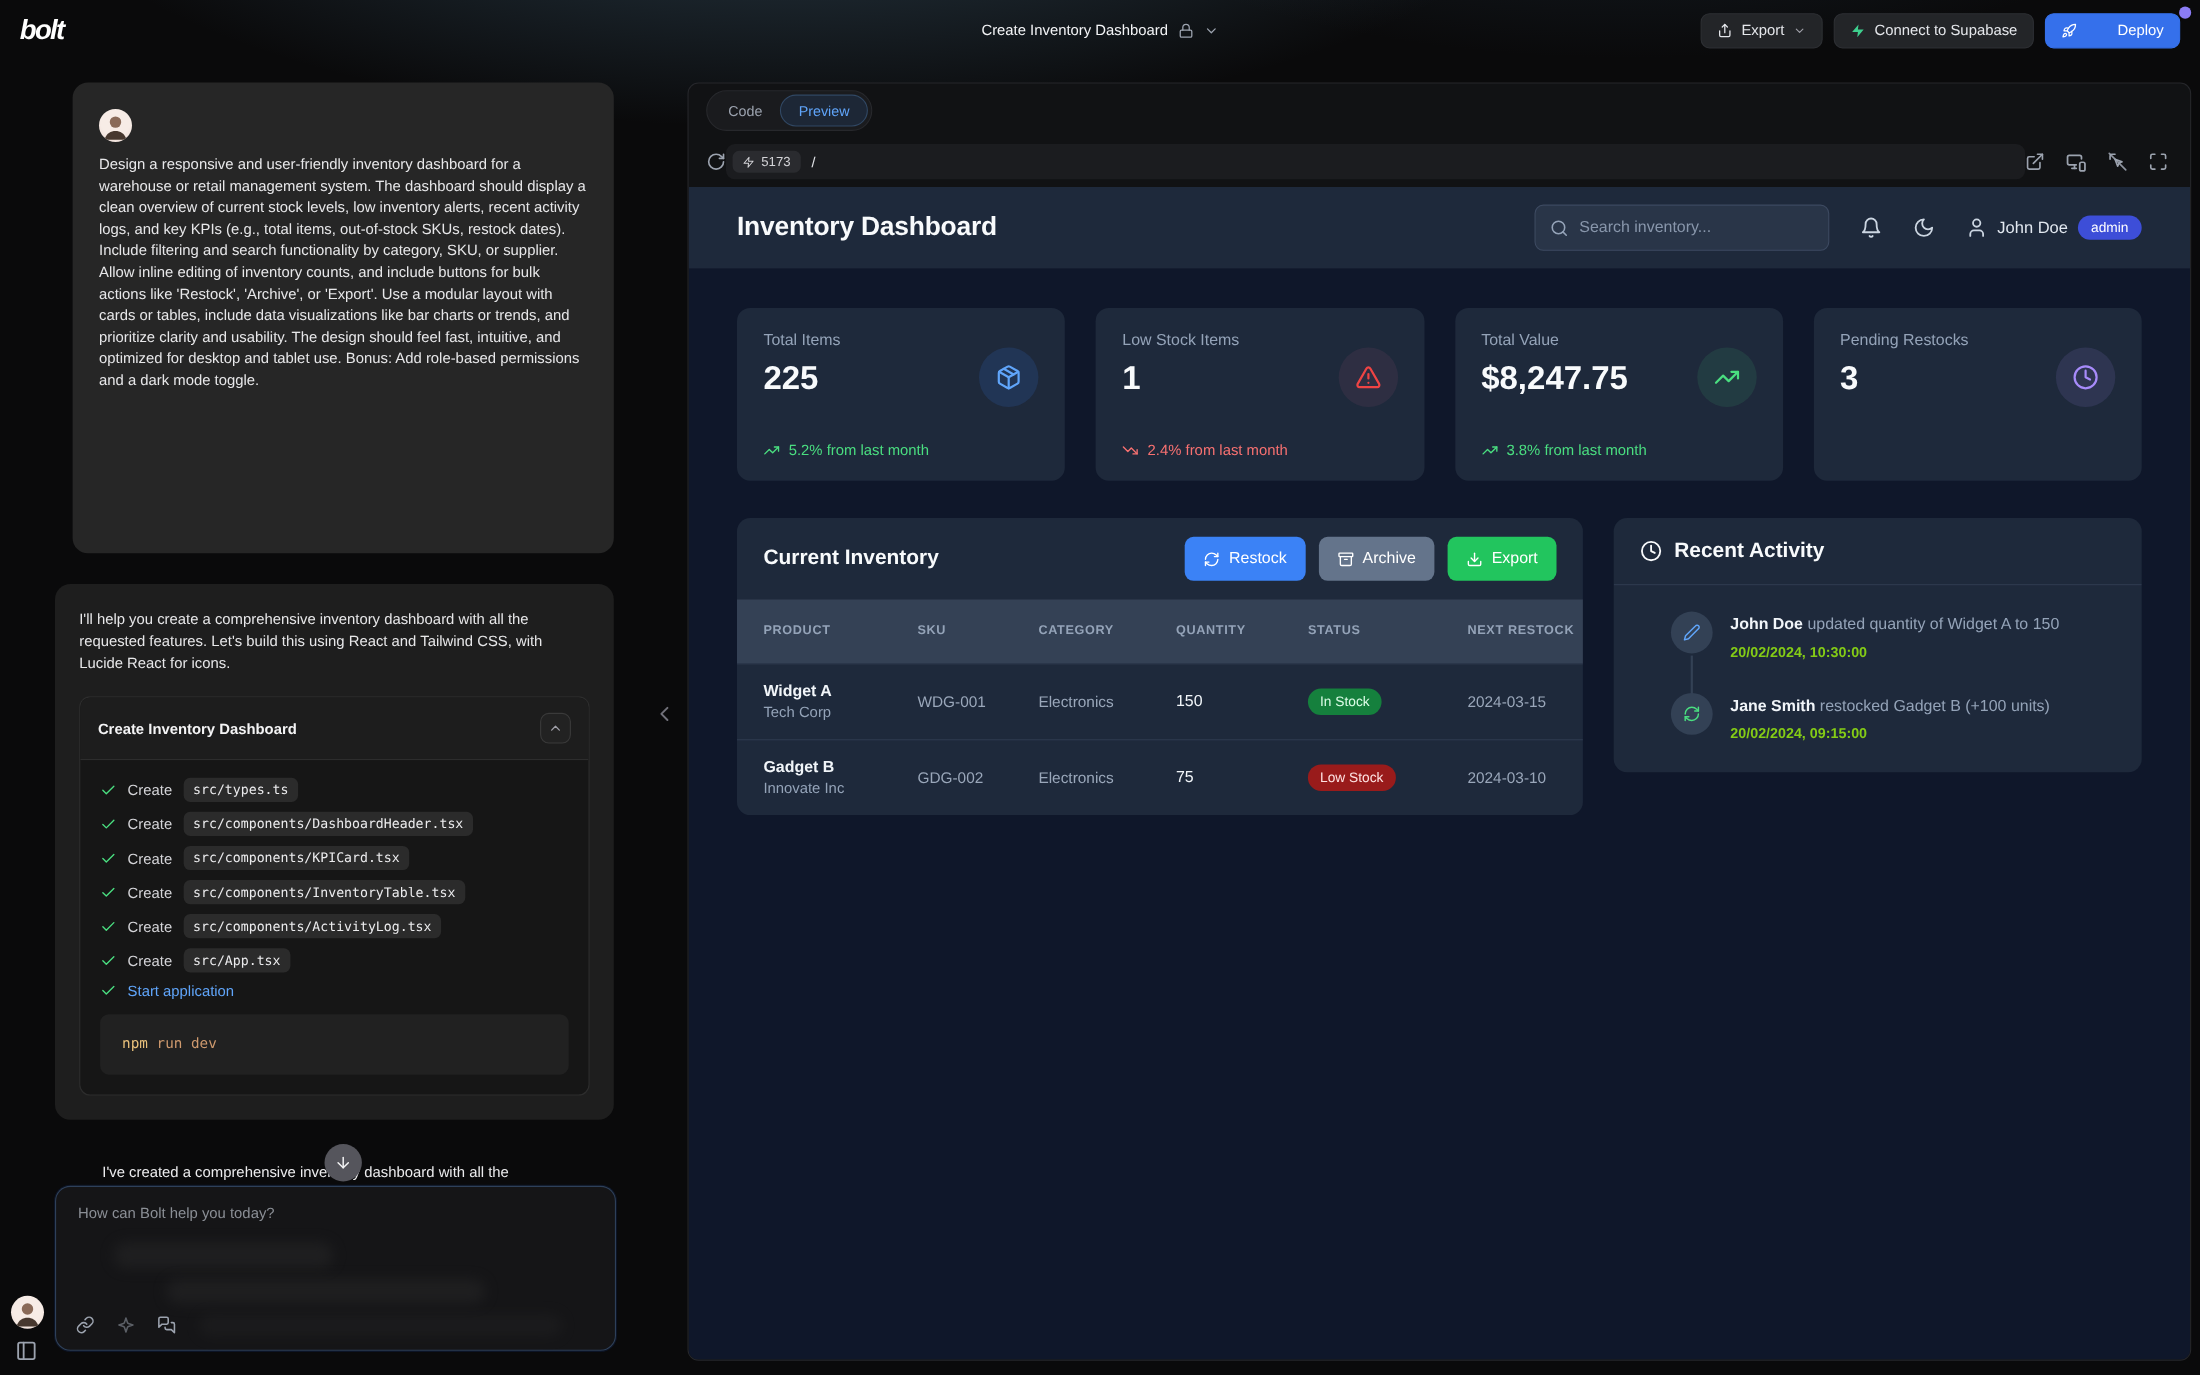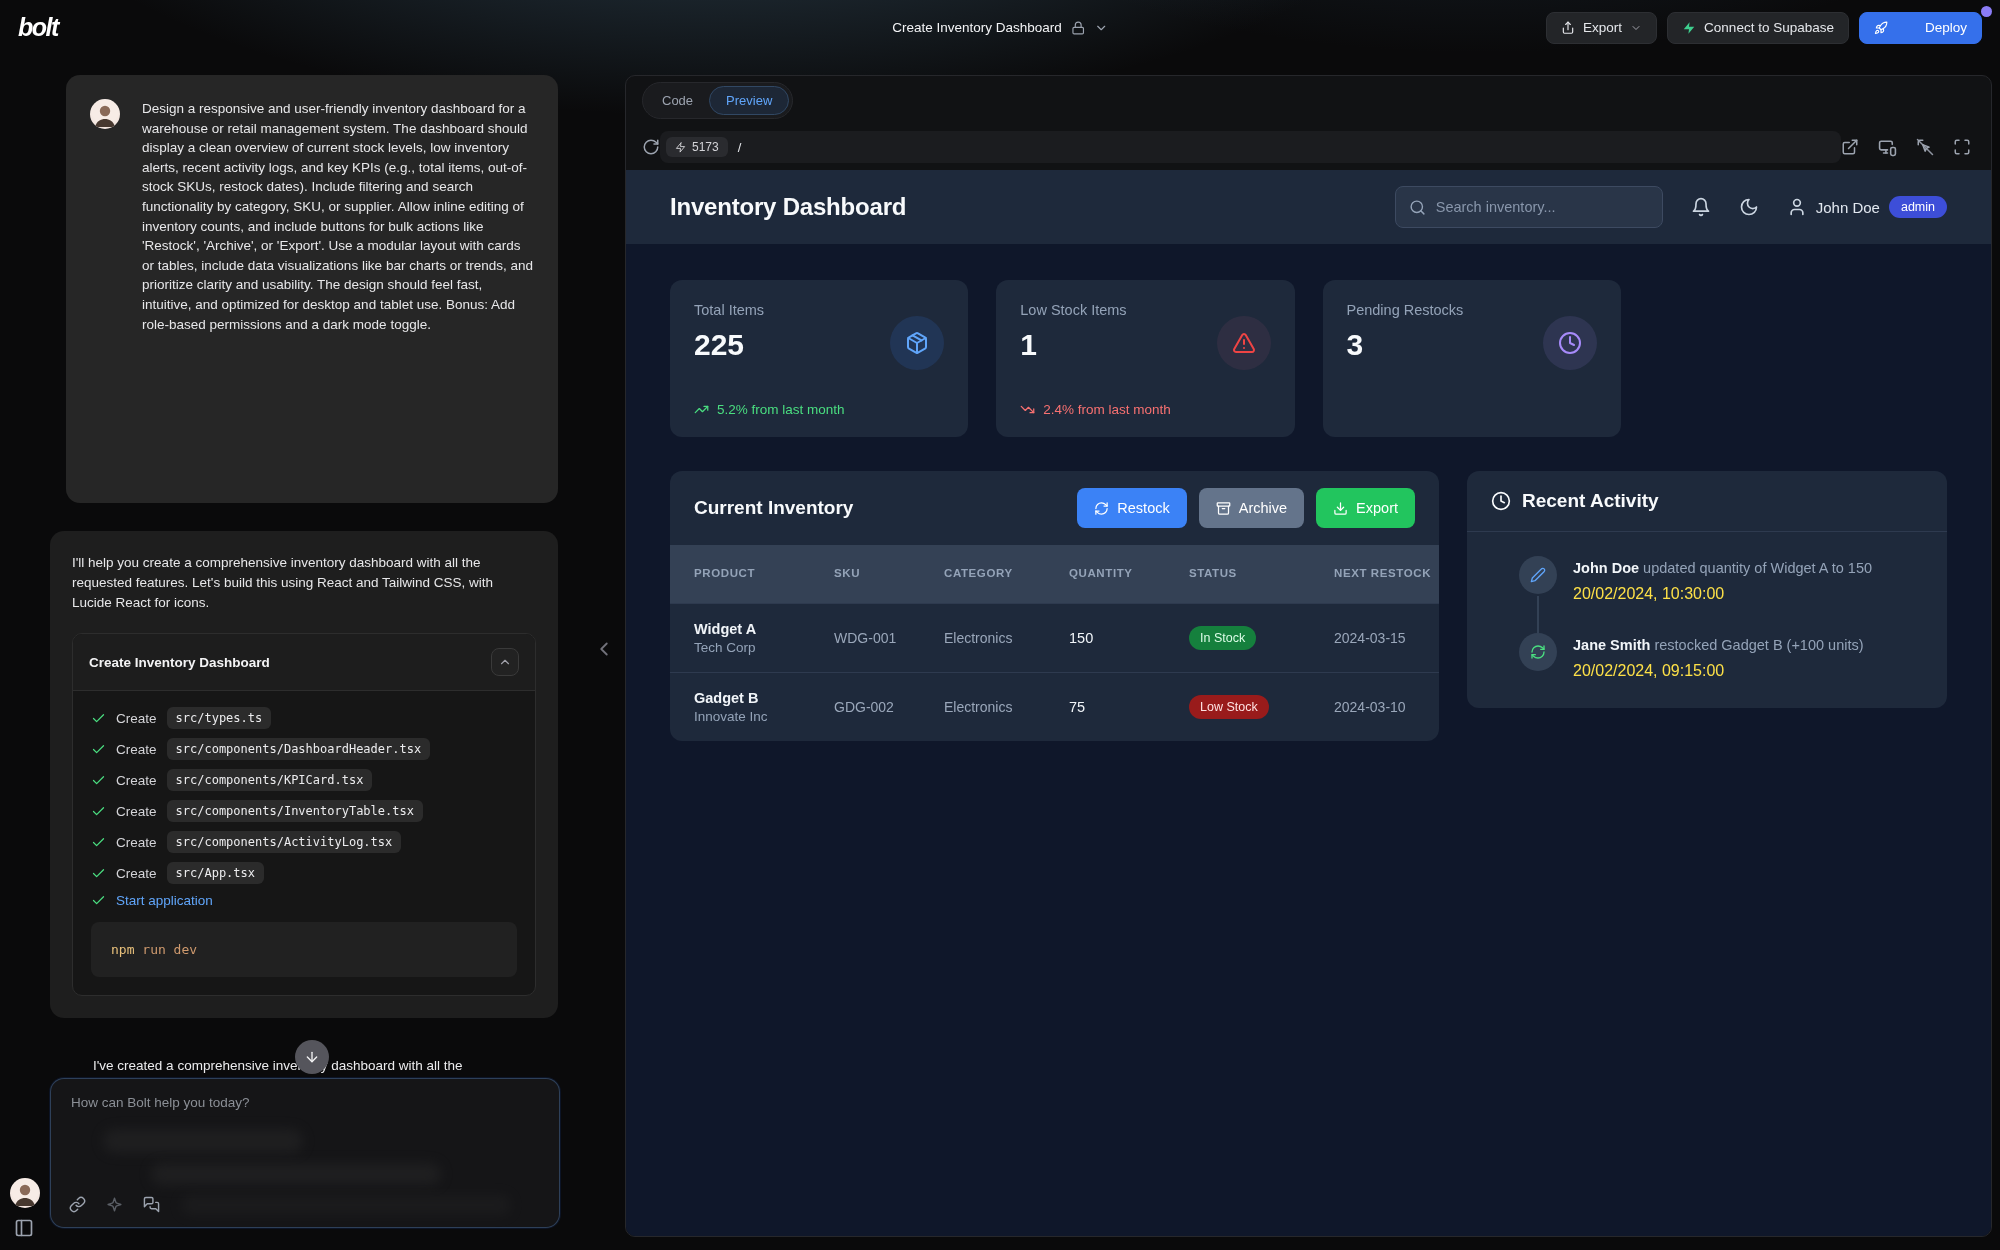--- a/index.html
+++ b/index.html
@@ -27,21 +27,21 @@
   .tb-btn .dim { color:#a1a1aa; }
   .tb-btn.deploy { background:#3570eb; border-color:#3570eb; color:#fff;gap:37px; }
   .corner-dot { position:absolute; top:6px; right:8px; width:11px; height:11px; border-radius:50%; background:#8b7cf6; }
 
   
   .chat { position:absolute; top:55px; left:0; width:625px; bottom:0; }
   .chat-col { position:absolute; left:66px; width:492px; top:0; }
   .msg-card { background:#262626; border-radius:14px; padding:24px 24px 24px 24px; min-height:428px; margin-top:20px; position:relative; }
   .avatar { width:30px; height:30px; border-radius:50%; background:radial-gradient(circle at 50% 38%, #f7ece6 55%, #ecd9d2); position:relative; overflow:hidden; flex:none; }
   .avatar svg { position:absolute; left:0; top:0; }
-  .msg-row { display:flex; gap:22px; }
+  .msg-row { display:flex; gap:11px;flex-direction:column; }
   .msg-text { font-size:13.5px; line-height:19.6px; color:#e7e7e9; }
 
   .asst-card { background:#1e1e1e; border-radius:14px; margin:28px 0 0 -16px; width:508px; padding:22px; }
   .asst-intro { font-size:13.5px; line-height:20px; color:#e7e7e9; }
   .artifact { margin-top:20px; background:#161616; border:1px solid #2d2d2d; border-radius:10px; overflow:hidden; }
   .artifact-head { background:#1d1d1d; border-bottom:1px solid #2d2d2d; padding:14px 16px; display:flex; align-items:center; }
   .artifact-title { font-size:13.5px; font-weight:700; color:#f4f4f5; }
   .collapse-btn { margin-left:auto; width:28px; height:28px; border:1px solid #3a3a3a; border-radius:8px; display:flex; align-items:center; justify-content:center; color:#a1a1aa; cursor:pointer; background:#222; }
   .steps { padding:16px 18px 18px 18px; }
   .step { display:flex; align-items:center; gap:10px; margin-bottom:9px; }
@@ -134,21 +134,21 @@
   .activity-title { font-size:19px; font-weight:700; }
   .activity-body { padding:24px;margin-left:28px; }
   .act-item { display:flex; gap:16px; position:relative; padding-bottom:30px; }
   .act-item:last-child { padding-bottom:4px; }
   .act-item .line { position:absolute; left:18px; top:40px; bottom:-2px; width:2px; background:#334155; }
   .act-item:last-child .line { display:none; }
   .act-bubble { width:38px; height:38px; border-radius:50%; background:#334155; display:flex; align-items:center; justify-content:center; flex:none; z-index:1; }
   .act-edit { color:#60a5fa; } .act-restock { color:#4ade80; }
   .act-text { font-size:14.5px; color:#94a3b8; line-height:1.45; padding-top:2px; }
   .act-text b { color:#f1f5f9; font-weight:700; }
-  .act-time { font-size:16px; color:#fde047; margin-top:6px; }
+  .act-time { font-size:13px; color:#84cc16; margin-top:6px;font-weight:bold; }
 </style>
 </head>
 <body>
 
 <div class="topbar">
   <div class="logo">bolt</div>
   <div class="tb-center">
     <span class="tb-title">Create Inventory Dashboard</span>
     <span class="dim">
       <svg class="ic" width="14" height="14" viewBox="0 0 24 24">
@@ -486,20 +486,37 @@
           </div>
           <div class="kpi-trend down">
             <svg class="ic" width="15" height="15" viewBox="0 0 24 24">
                 <polyline points="22 17 13.5 8.5 8.5 13.5 2 7"></polyline>
                 <polyline points="16 17 22 17 22 11"></polyline>
               </svg>
             <span>2.4% from last month</span>
           </div>
         </div>
 
+        <div class="kpi-card">
+          <div class="kpi-label">Total Value</div>
+          <div class="kpi-value">$8,247.75</div>
+          <div class="kpi-bubble kb-green">
+            <svg class="ic" width="24" height="24" viewBox="0 0 24 24">
+                <polyline points="22 7 13.5 15.5 8.5 10.5 2 17"></polyline>
+                <polyline points="16 7 22 7 22 13"></polyline>
+              </svg>
+          </div>
+          <div class="kpi-trend up">
+            <svg class="ic" width="15" height="15" viewBox="0 0 24 24">
+                <polyline points="22 7 13.5 15.5 8.5 10.5 2 17"></polyline>
+                <polyline points="16 7 22 7 22 13"></polyline>
+              </svg>
+            <span>3.8% from last month</span>
+          </div>
+        </div>
 
         <div class="kpi-card">
           <div class="kpi-label">Pending Restocks</div>
           <div class="kpi-value">3</div>
           <div class="kpi-bubble kb-purple">
             <svg class="ic" width="24" height="24" viewBox="0 0 24 24">
                 <circle cx="12" cy="12" r="10"></circle>
                 <polyline points="12 6 12 12 16 14"></polyline>
               </svg>
           </div>

